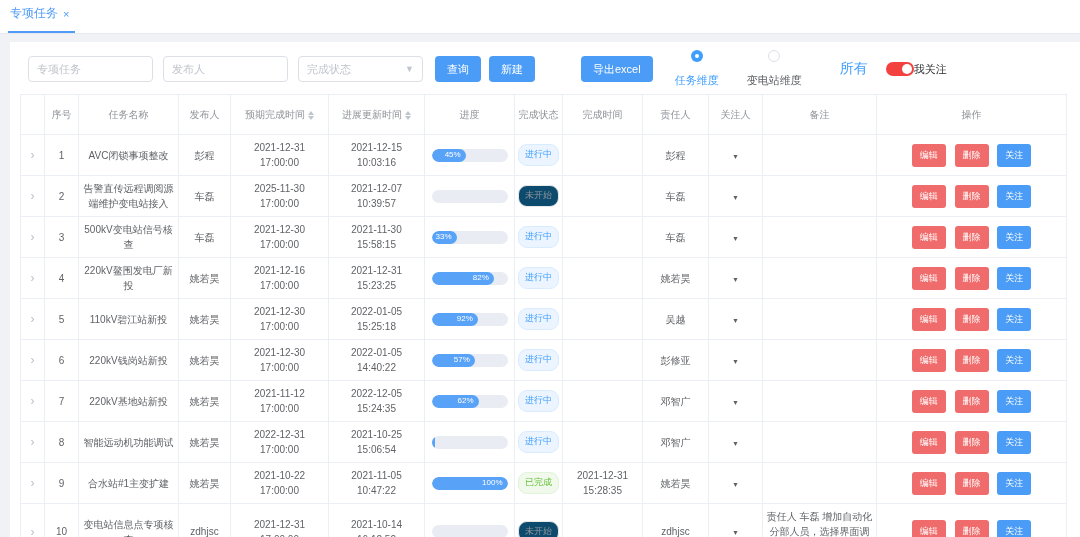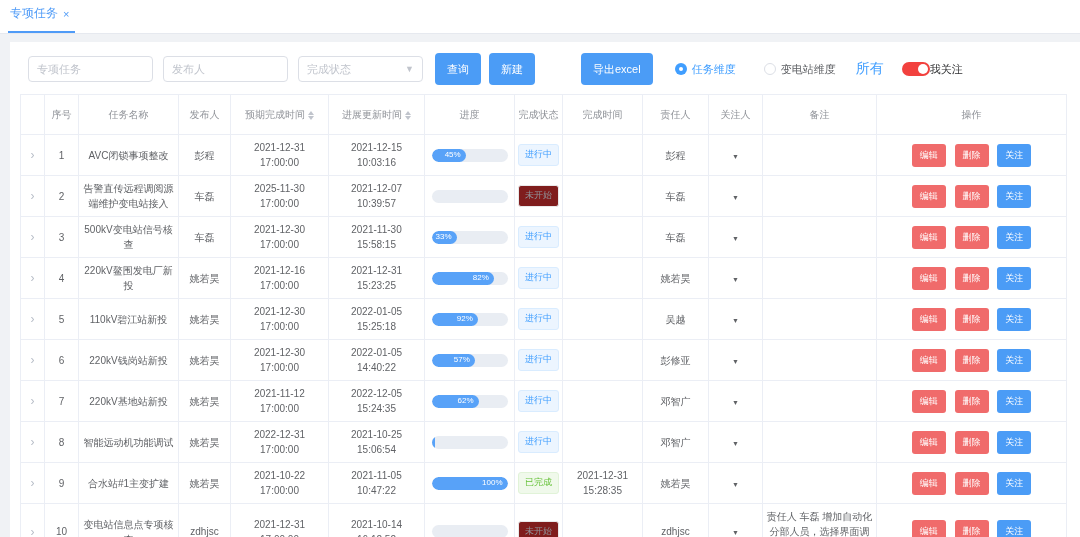--- a/index.html
+++ b/index.html
@@ -15,23 +15,23 @@
   
   .filters { display:flex; align-items:center; height:30px; margin:2px 0 10px 8px; }
   .inp { width:125px; height:26px; border:1px solid #dcdfe6; border-radius:4px;
     font-size:11px; padding:0 8px; color:#606266; outline:none; }
   .inp::placeholder { color:#c0c4cc; }
   .sel { width:125px; height:26px; border:1px solid #dcdfe6; border-radius:4px;
     font-size:11px; color:#c0c4cc; display:flex; align-items:center;
     justify-content:space-between; padding:0 8px; cursor:pointer; }
   .sel .caret { color:#c0c4cc; font-size:9px; }
   .btn { border:none; border-radius:4px; cursor:pointer; font-size:11px;
-    color:#fff; padding:0 12px; height:32px; }
+    color:#fff; padding:0 12px; height:26px; }
   .btn.primary { background:#4b9cf6; }
-  .radio { display:inline-flex; align-items:center; gap:5px; font-size:11px; cursor:pointer; }
+  .radio { display:inline-flex; align-items:center; gap:11px; font-size:11px; cursor:pointer;flex-direction:column; }
   .rdot-on { width:12px; height:12px; border-radius:50%; background:#409eff; position:relative; }
   .rdot-on::after { content:""; position:absolute; left:4px; top:4px; width:4px; height:4px;
     border-radius:50%; background:#fff; }
   .rdot-off { width:12px; height:12px; border-radius:50%; background:#fff; border:1px solid #dcdfe6; }
   .switch { width:28px; height:14px; border-radius:8px; background:#f2413e; position:relative; cursor:pointer; }
   .switch .knob { position:absolute; right:2px; top:2px; width:10px; height:10px;
     border-radius:50%; background:#fff; }
 
   
   table { border-collapse:collapse; table-layout:fixed; width:1046px; }
@@ -43,23 +43,23 @@
   .date { font-size:10px; }
   .sorter { display:inline-flex; flex-direction:column; vertical-align:middle;
     margin-left:3px; gap:1px; cursor:pointer; }
   .sorter i { width:0; height:0; border-left:3px solid transparent; border-right:3px solid transparent; }
   .sorter .up { border-bottom:4px solid #c0c4cc; }
   .sorter .dn { border-top:4px solid #c0c4cc; }
   .prog { width:76px; height:13px; background:#e9edf3; border-radius:7px; margin:0 auto; overflow:hidden; }
   .prog-fill { height:13px; background:#58a2f8; border-radius:7px; display:flex;
     align-items:center; justify-content:flex-end; }
   .prog-label { color:#fff; font-size:8px; padding-right:5px; white-space:nowrap; }
-  .badge { display:inline-block; font-size:9px; padding:3px 6px; border-radius:3px; border:1px solid; white-space:nowrap; }
+  .badge { display:inline-block; font-size:9px; padding:3px 6px; border-radius:9px; border:1px solid; white-space:nowrap; }
   .badge.in-progress { color:#409eff; background:#ecf5ff; border-color:#d9ecff; }
-  .badge.not-started { color:#909399; background:#7f1d1d; border-color:#e9e9eb; }
+  .badge.not-started { color:#909399; background:#0c4a6e; border-color:#e9e9eb; }
   .badge.done { color:#67c23a; background:#f0f9eb; border-color:#e1f3d8; }
   .caret-down { color:#606266; font-size:7px; cursor:pointer; }
   .abtn { border:none; border-radius:3px; color:#fff; font-size:9px; padding:5px 8px;
     margin:0 3px; cursor:pointer; white-space:nowrap; }
   .abtn.danger { background:#f06b6b; }
   .abtn.primary { background:#4b9cf6; }
   .remark-cell { font-size:10px; }
 </style>
 </head>
 <body>
@@ -80,21 +80,21 @@
       <span>完成状态</span>
       <span class="caret">▼</span>
     </div>
     <button class="btn primary" style="margin-right:8px">查询</button>
     <button class="btn primary" style="margin-right:46px">新建</button>
     <button class="btn primary" style="margin-right:22px">导出excel</button>
     <label class="radio" style="margin-right:28px;color:#409eff">
       <span class="rdot-on"></span>
       <span>任务维度</span>
     </label>
-    <label class="radio" style="margin-right:20px;color:#606266">
+    <label class="radio" style="margin-right:38px;color:#606266">
       <span class="rdot-off"></span>
       <span>变电站维度</span>
     </label>
     <span style="color:#409eff;font-size:14px;margin-right:18px">所有</span>
     <div class="switch">
       <span class="knob"></span>
     </div>
     <span style="color:#303133;font-size:11px;margin-left:0">我关注</span>
   </div>
 

